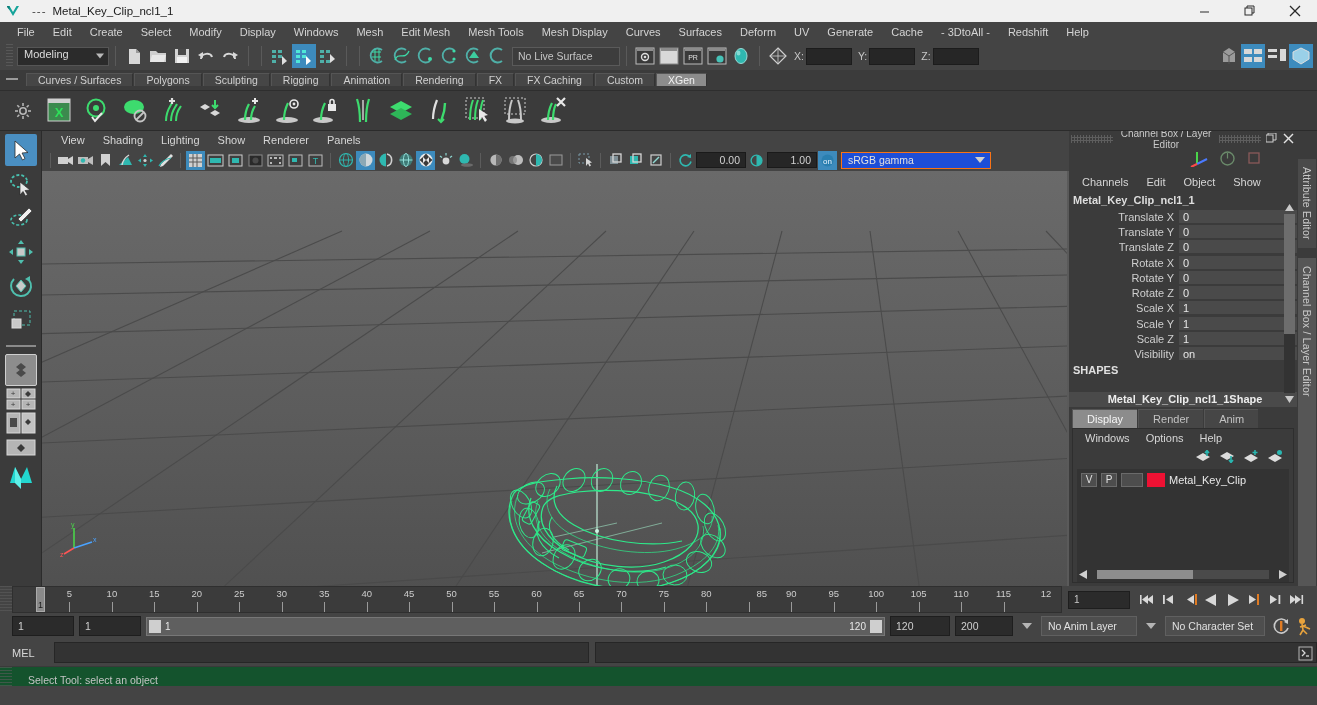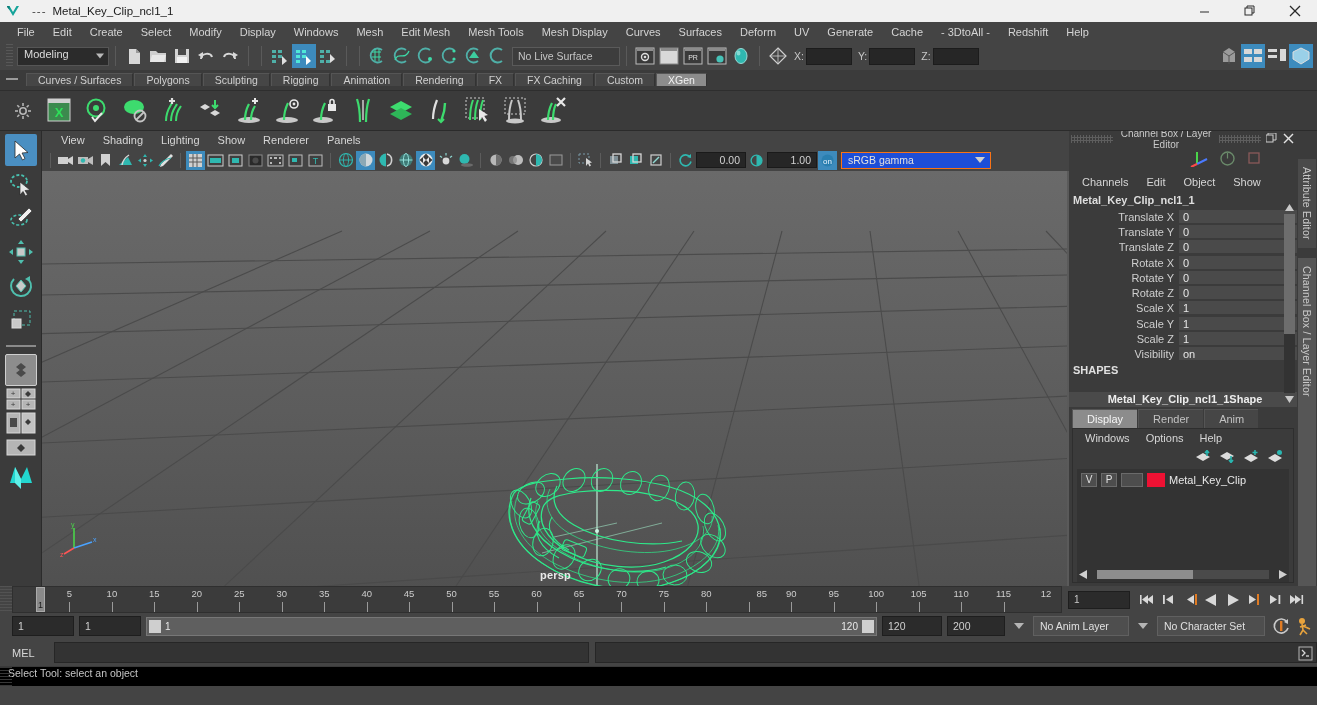--- a/index.html
+++ b/index.html
@@ -246,22 +246,22 @@
   .mel-row { height: 27px; background: #444; display: flex; align-items: center;
              padding-left: 12px; gap: 6px; }
   .mel-label { font-size: 11px; color: #d8d8d8; width: 36px; }
   .mel-input { flex: 1; height: 21px; background: #333; border: 1px solid #262626; }
   .mel-input2 { flex: 1.35; height: 21px; background: #333; border: 1px solid #262626;
                 position: relative; }
   .mel-btn { position: absolute; right: 3px; top: 2px; width: 16px; height: 16px;
              display:flex; align-items:center; justify-content:center;}
 
   
-  .statusbar { height: 20px; background: #000000; display: flex; align-items: flex-start;
-               padding-left: 8px; border-top: 1px solid #3a3a3a; }
+  .statusbar { height: 20px; background: #14532d; display: flex; align-items: flex-end;
+               padding-left: 28px; border-top: 1px solid #3a3a3a; }
   .statusbar .txt { font-size: 10.5px; color: #c4c4c4; }
   .lgrip { width: 12px; height: 100%;
       background: repeating-linear-gradient(to bottom, #5c5c5c 0 1px, transparent 1px 3px);
       opacity: .6; position: absolute; left: 0; top: 0;}
 </style>
 </head>
 <body>
 
 <div class="titlebar">
   <span class="title-icon">
@@ -1036,21 +1036,20 @@
         <svg width="40" height="40" viewBox="0 0 40 40">
           <line x1="14" y1="30" x2="14" y2="10" stroke="#4ad44a" stroke-width="1.6"></line>
           <text x="11" y="9" font-size="7" fill="#4ad44a" font-family="Liberation Sans">y</text>
           <line x1="14" y1="30" x2="32" y2="24" stroke="#4aa3ff" stroke-width="1.6"></line>
           <text x="33" y="24" font-size="7" fill="#4aa3ff" font-family="Liberation Sans">x</text>
           <line x1="14" y1="30" x2="4" y2="36" stroke="#ff5555" stroke-width="1.6"></line>
           <text x="0" y="39" font-size="7" fill="#ff5555" font-family="Liberation Sans">z</text>
         </svg>
       </span>
 
-      <span class="vp-cam-label">persp</span>
     </div>
   </div>
 
   <div class="rightpanel">
     <div class="rp-title">
       <span class="dots"></span>
       <span class="lbl">Channel Box / Layer Editor</span>
       <span class="dots"></span>
       <span class="rp-icn">
         <svg width="11" height="11" viewBox="0 0 11 11">
@@ -1347,21 +1346,21 @@
     <i class="hl"></i>
     <span class="lt">1</span>
     <span class="rt">120</span>
     <i class="hr"></i>
   </span>
   <span class="rfield" style="width:60px">120</span>
   <span class="rfield" style="width:58px">200</span>
   <i class="arrow-dn"></i>
   <span class="combo-sm" style="width:96px">No Anim Layer</span>
   <i class="arrow-dn"></i>
-  <span class="combo-sm" style="width:108px">No Character Set</span>
+  <span class="combo-sm" style="width:100px">No Character Set</span>
   <span class="pbtn">
     <svg width="20" height="19" viewBox="0 0 20 19">
         <path d="M16 5 A7 7 0 1 0 17 11" stroke="#c9c9c9" stroke-width="1.6" fill="none"></path>
         <rect x="9" y="4" width="2.4" height="10" fill="#e07b23"></rect>
         <path d="M17 2 L17 7 L13 5 Z" fill="#c9c9c9"></path>
       </svg>
   </span>
   <span class="pbtn">
     <svg width="20" height="19" viewBox="0 0 20 19">
         <circle cx="5" cy="4" r="3" fill="#e8a33d"></circle>

